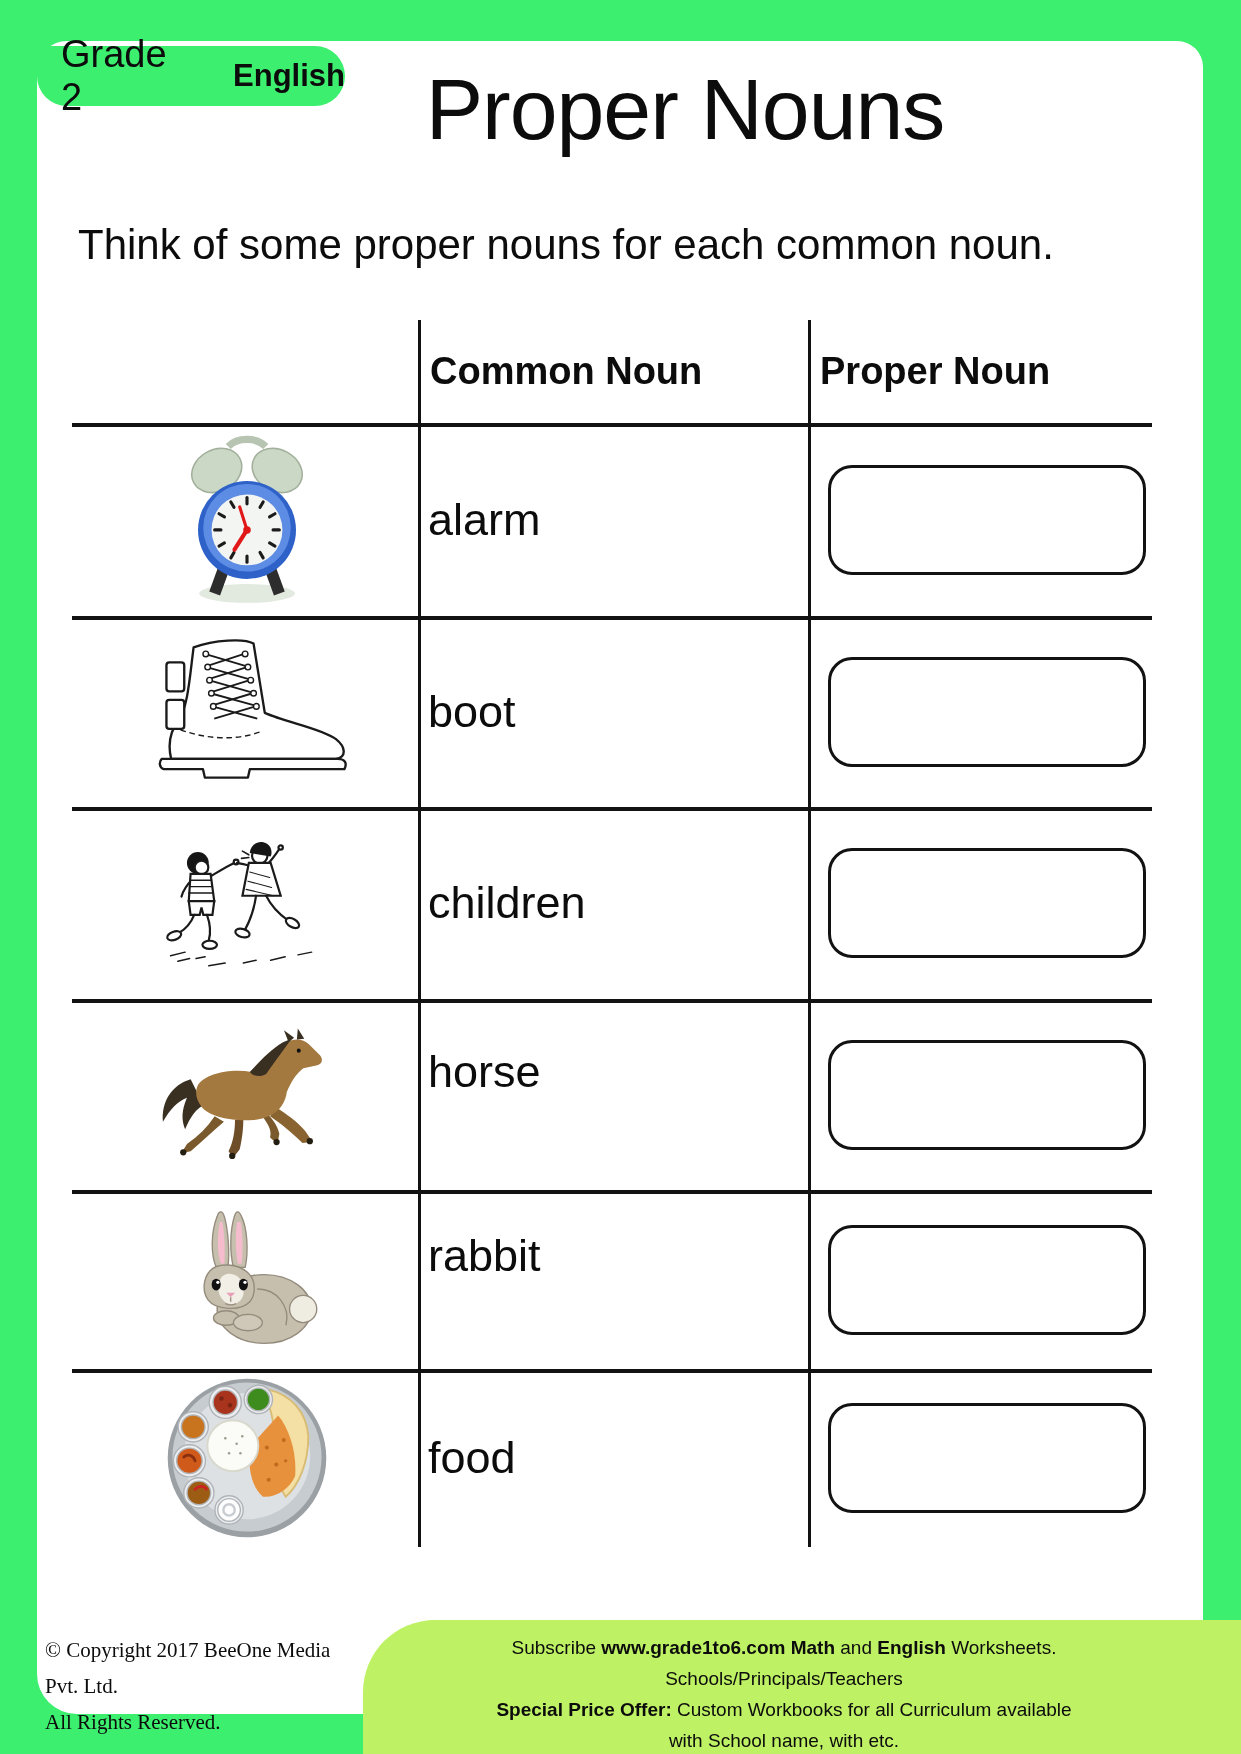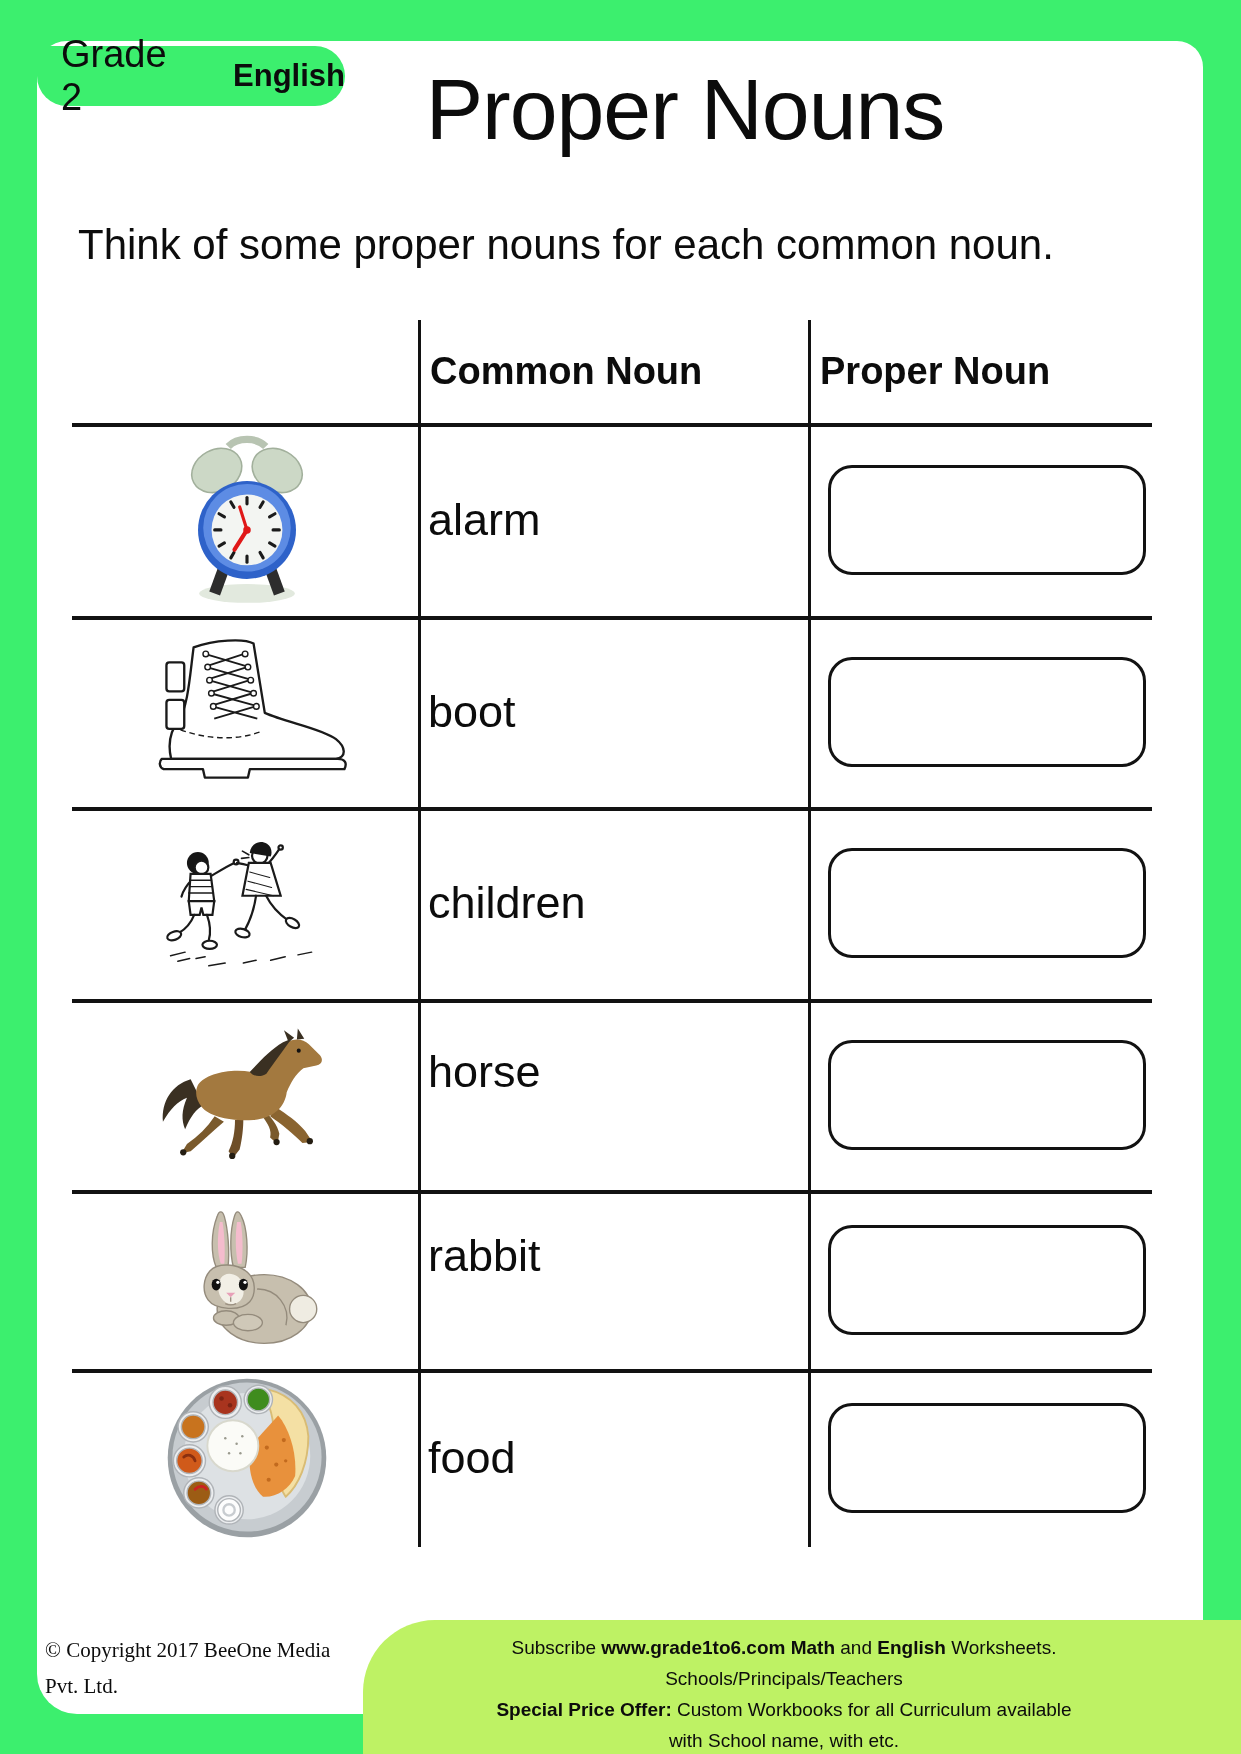--- a/index.html
+++ b/index.html
@@ -289,13 +289,14 @@
 
 <div class="footer-promo" id="promo-panel">
     <div><span>Subscribe </span><span class="bold">www.grade1to6.com Math</span><span> and </span><span class="bold">English</span><span> Worksheets.</span></div>
     <div><span>Schools/Principals/Teachers</span></div>
     <div><span class="bold">Special Price Offer:</span><span> Custom Workbooks for all Curriculum available</span></div>
     <div><span>with School name, with etc.</span></div>
   </div>
 
 <div class="copyright">
   <div>© Copyright 2017 BeeOne Media Pvt. Ltd.</div>
+  <div>All Rights Reserved.</div>
 </div>
 
 </body></html>

